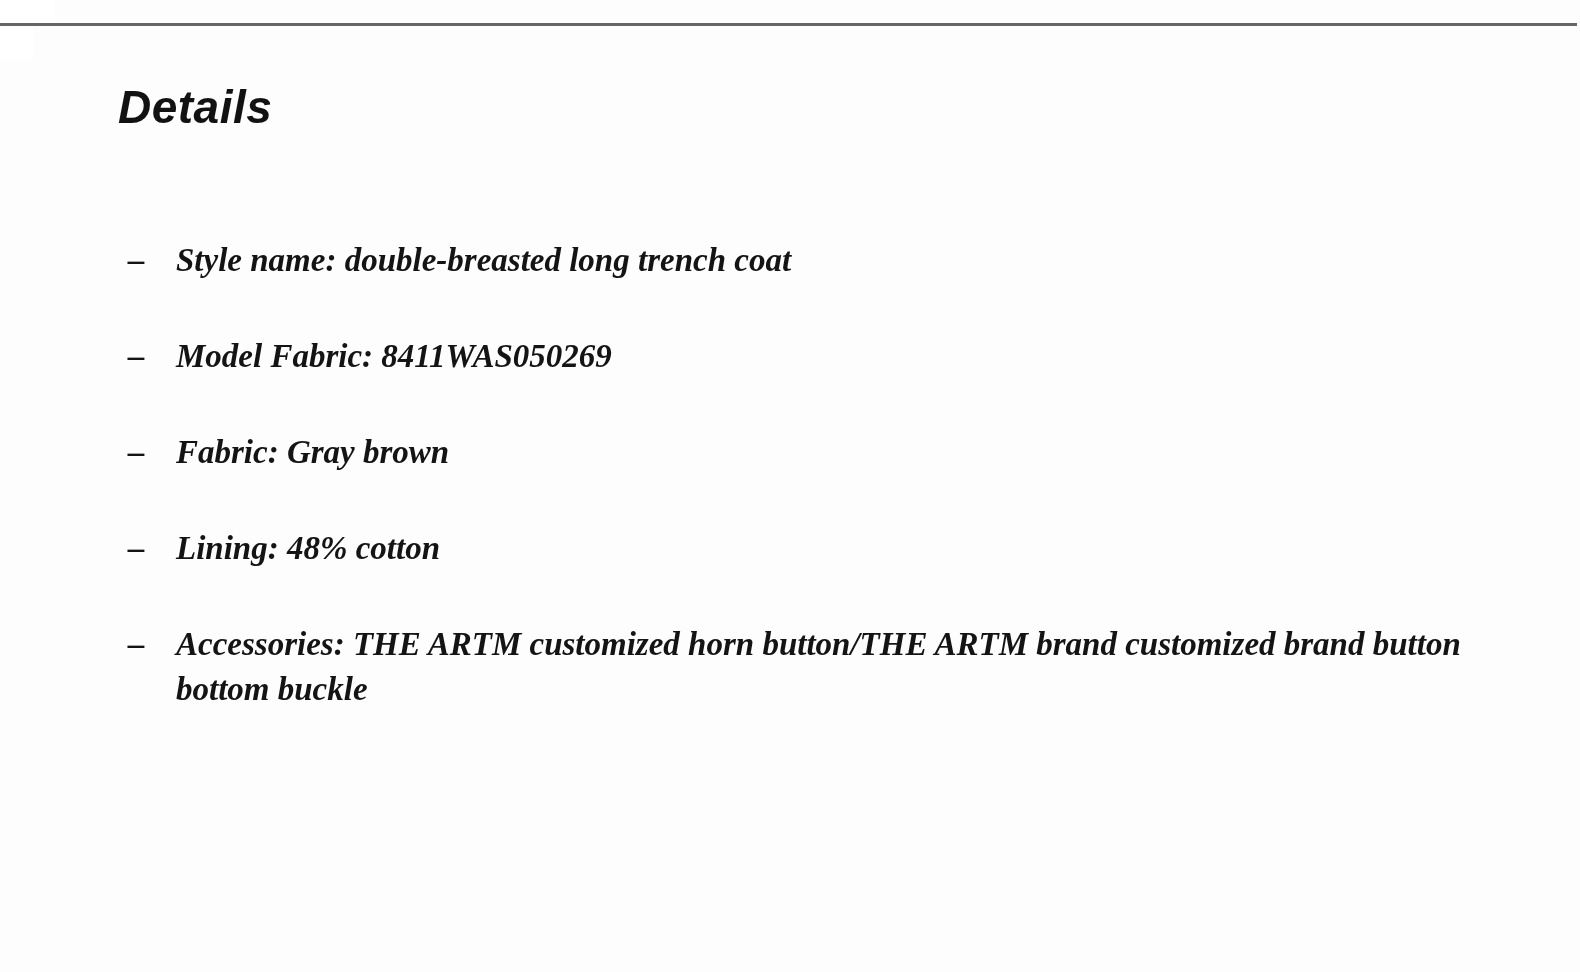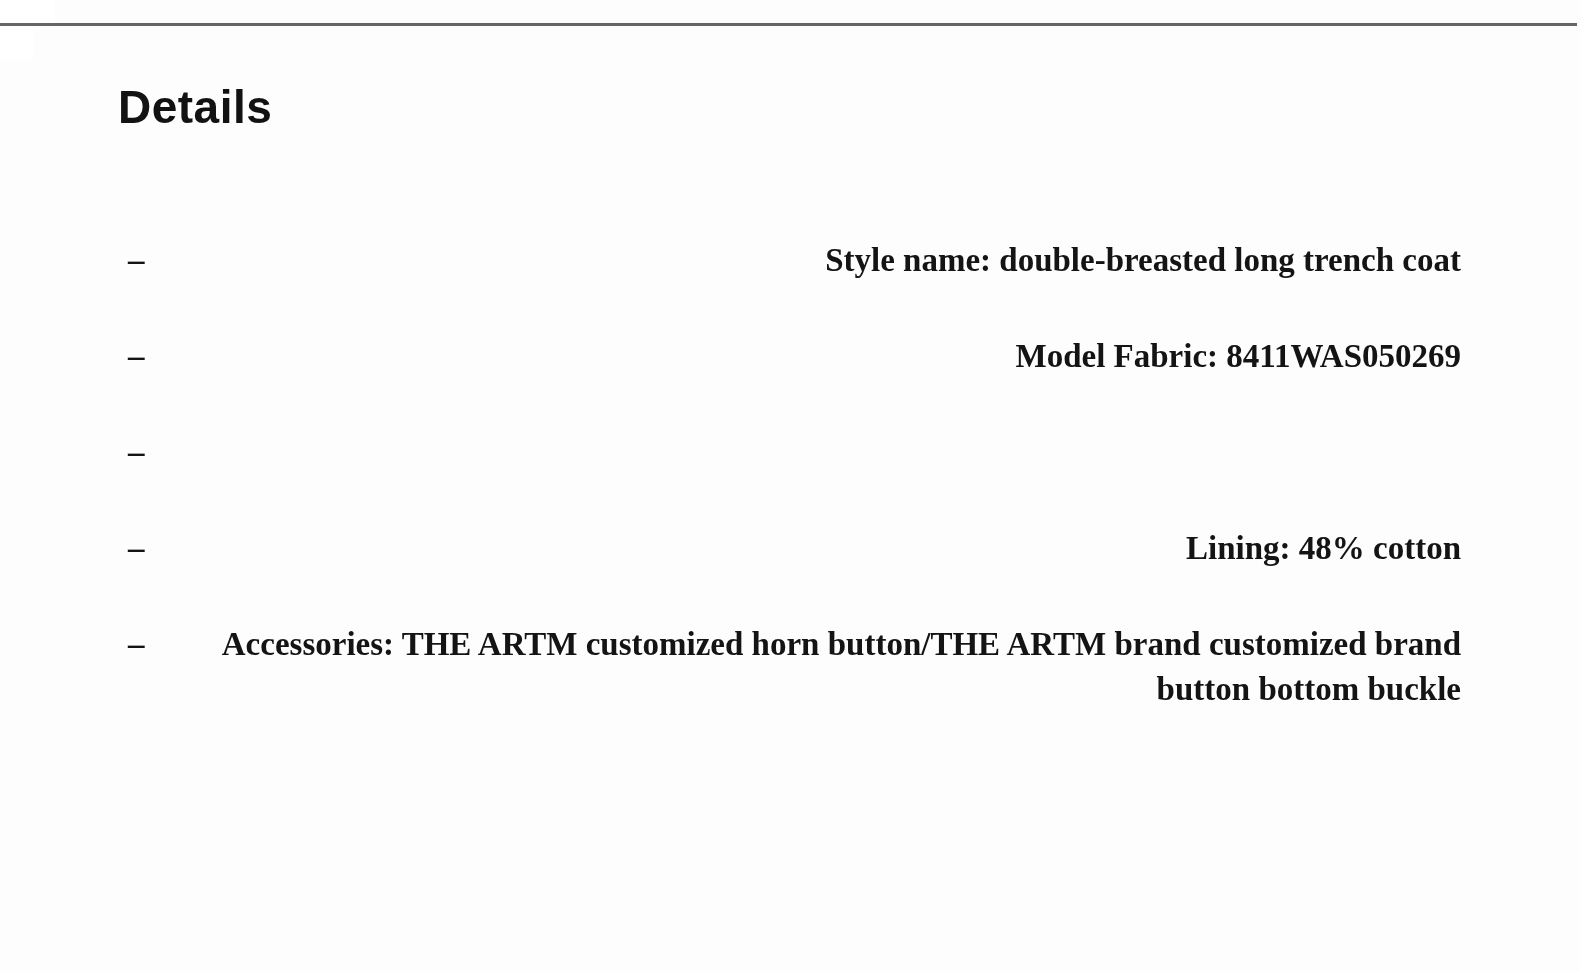--- a/index.html
+++ b/index.html
@@ -1,15 +1,15 @@
 <!DOCTYPE html>
 <html><head>
 <meta charset="utf-8">
 <style>
-  * { margin: 0; padding: 0; box-sizing: border-box; }
+  * { margin: 0; padding: 0; box-sizing: border-box; font-style: italic; }
 
   html, body {
     width: 1580px;
     height: 972px;
     overflow: hidden;
   }
 
   body {
     position: relative;
     background: #fdfdfd;
@@ -69,21 +69,20 @@
   }
   .details-list li:last-child { margin-bottom: 0; }
 
   .bullet {
     font-weight: 700;
     color: #141414;
   }
 
   .item-text {
     max-width: 1285px;
-    text-align: right;
   }
 
   .sub-line {
     margin-left: 116px;
     margin-top: 26px;
   }
 </style>
 </head>
 <body>
 
@@ -101,20 +100,21 @@
   </li>
 
   <li>
     <span class="bullet">–</span>
     <span class="item-text">Model Fabric: 8411WAS050269</span>
   </li>
 
   <li>
     <span class="bullet">–</span>
     <span class="item-text">
+      <span>Fabric: Gray brown</span>
     </span>
   </li>
 
   <li>
     <span class="bullet">–</span>
     <span class="item-text">Lining: 48% cotton</span>
   </li>
 
   <li>
     <span class="bullet">–</span>

